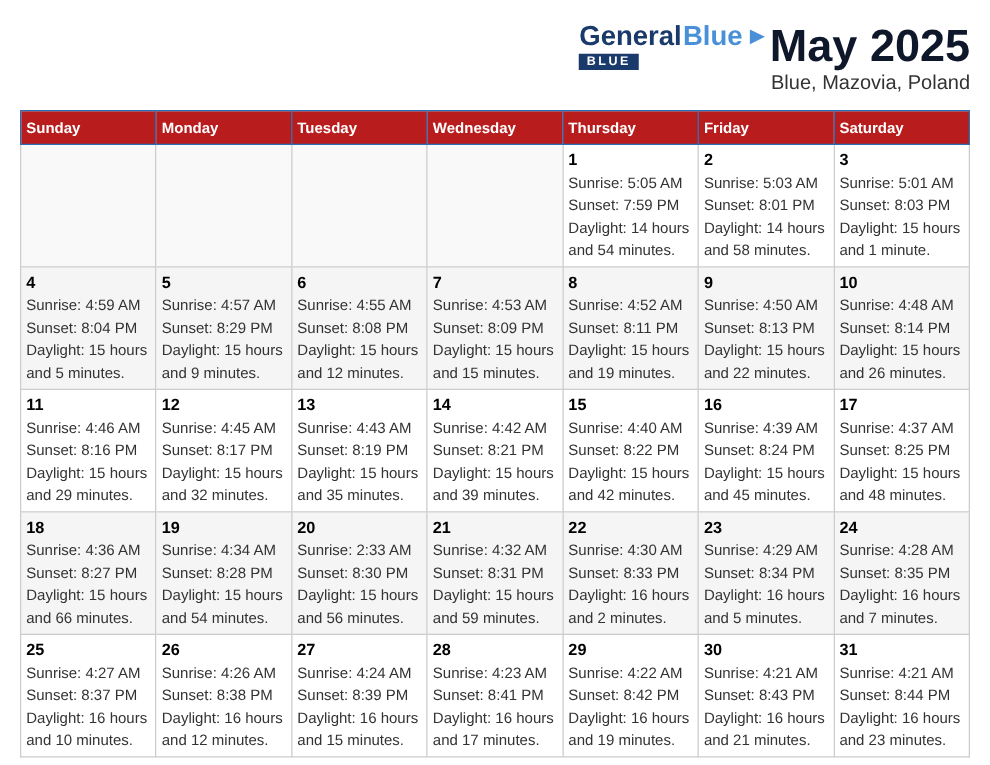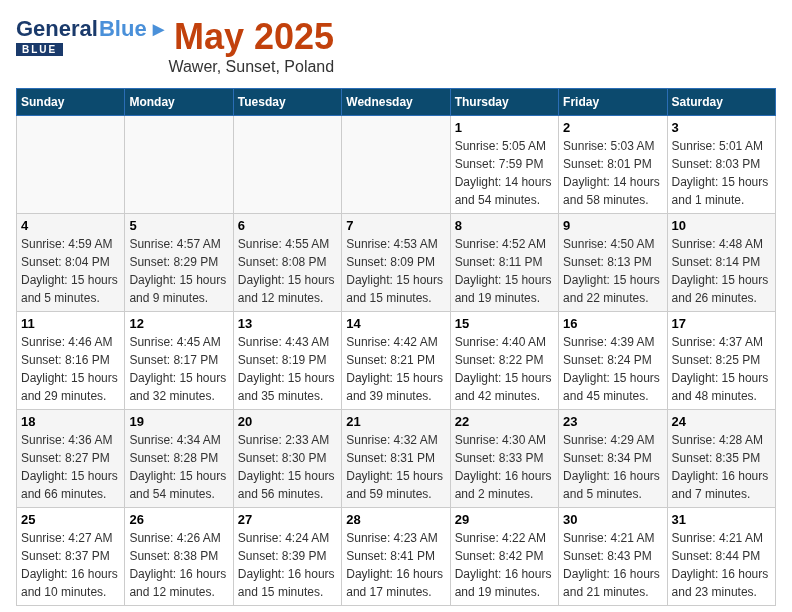--- a/index.html
+++ b/index.html
@@ -5,52 +5,52 @@
     * { box-sizing: border-box; margin: 0; padding: 0; }
     body {
       font-family: Arial, sans-serif;
       background: #fff;
       width: 792px;
       min-height: 612px;
       padding: 16px;
     }
     .header {
       display: flex;
-      justify-content: flex-start;
+      justify-content: flex-end;
       align-items: flex-start;
       margin-bottom: 12px;
     }
     .logo {
       display: flex;
       flex-direction: column;
       align-items: flex-start;
     }
     .logo-line {
       display: flex;
       align-items: center;
     }
     .title-section {
       text-align: right;
     }
     .month-title {
       font-size: 36px;
-      color: #c2410c;
+      color: #0f172a;
       font-weight: bold;
     }
     .location-title {
       font-size: 16px;
       color: #333;
     }
     table {
       width: 100%;
       border-collapse: collapse;
       font-size: 11px;
     }
     th {
-      background: #0c4a6e;
+      background: #b91c1c;
       color: white;
       padding: 6px 4px;
       text-align: left;
       font-size: 12px;
       font-weight: bold;
       border: 1px solid #2a6db5;
       margin-top: 20px;
     }
     td {
       border: 1px solid #ccc;
@@ -89,21 +89,21 @@
   <div class="logo">
     <div class="logo-line">
       <span style="font-size:22px; font-weight:bold; color:#1a3a6b;">General</span>
       <span style="font-size:22px; font-weight:bold; color:#4a90d9; margin-left:1px;">Blue</span>
       <span style="color:#4a90d9; font-size:20px; margin-left:2px;">►</span>
     </div>
     <div style="background:#1a3a6b; color:white; font-size:10px; font-weight:bold; letter-spacing:2px; padding:1px 6px; margin-top:1px;">BLUE</div>
   </div>
   <div class="title-section">
     <div class="month-title">May 2025</div>
-    <div class="location-title">Wawer, Sunset, Poland</div>
+    <div class="location-title">Blue, Mazovia, Poland</div>
   </div>
 </div>
 
 <table>
   <thead>
     <tr>
       <th>Sunday</th>
       <th>Monday</th>
       <th>Tuesday</th>
       <th>Wednesday</th>

